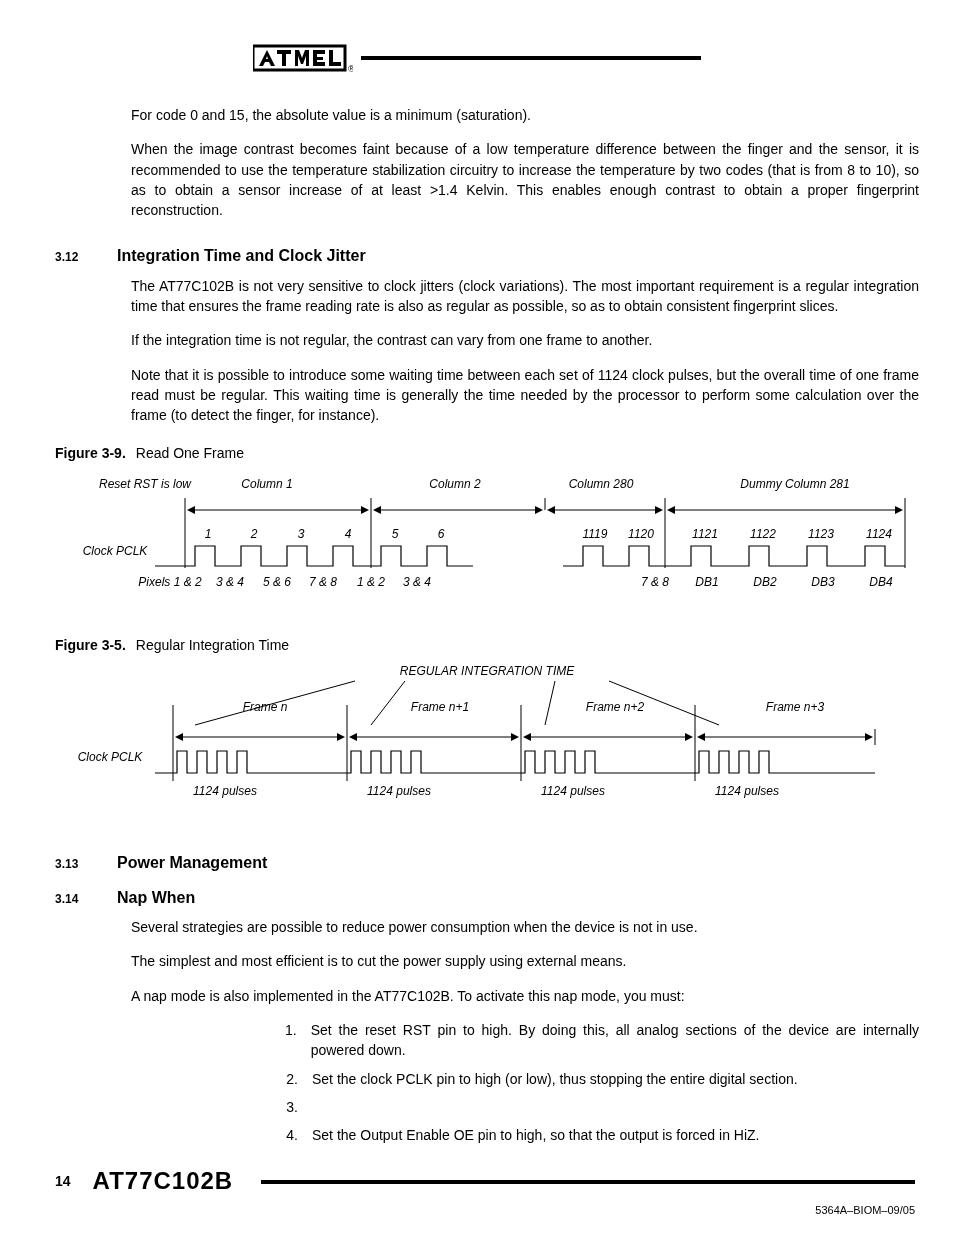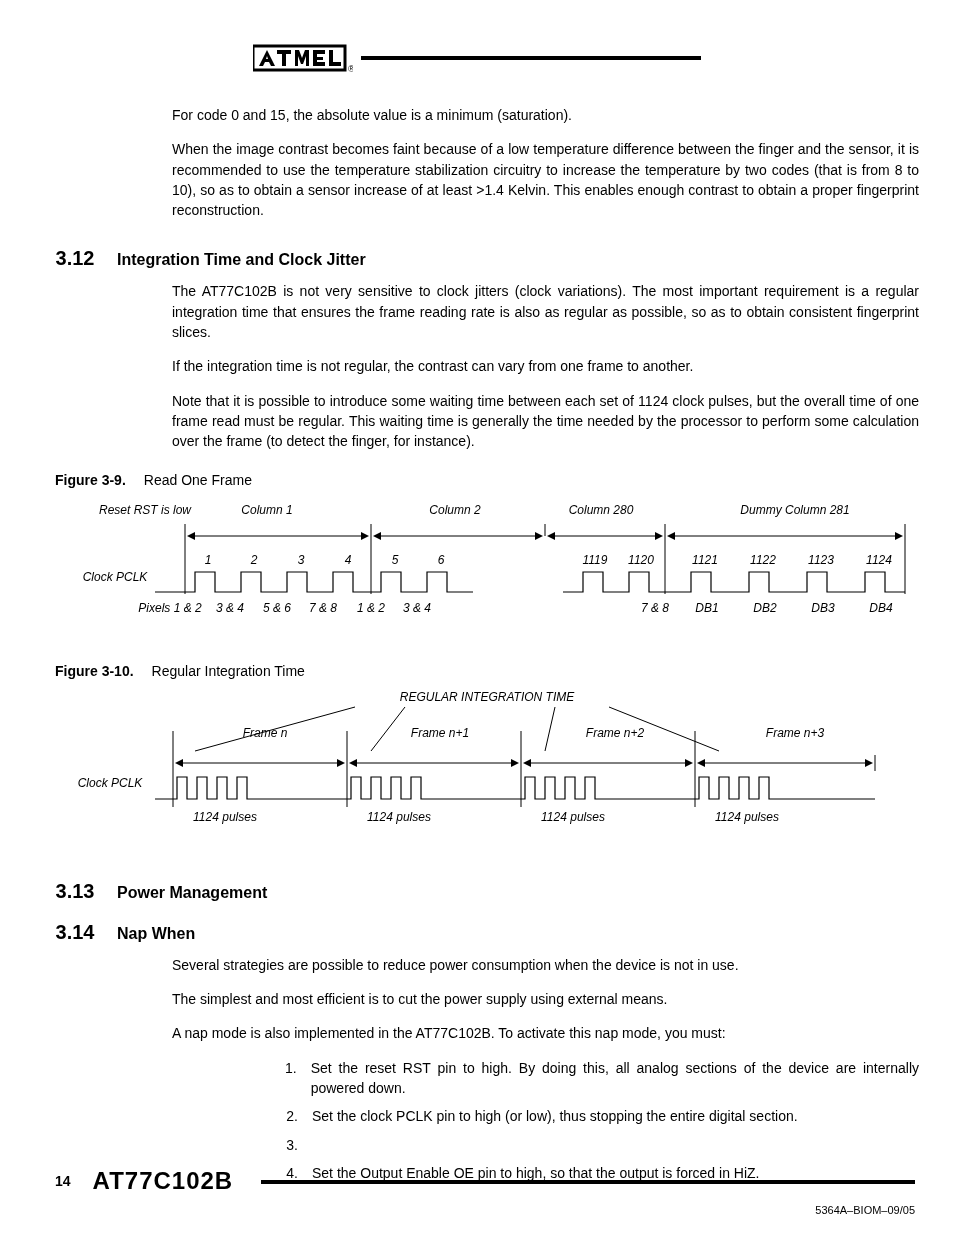--- a/index.html
+++ b/index.html
@@ -27,31 +27,31 @@
   }
   .logo-svg { display:block; }
   .header-rule {
     height: 4px; background:#000; width: 340px; margin-left:8px;
   }
   .content {
     position: absolute;
     left: 55px; right: 35px; top: 105px;
   }
   .body-para {
-    margin-left: 117px;
+    margin-left: 76px;
     text-align: justify;
     margin-bottom: 14px;
   }
   .sec-row {
     display:flex; align-items:baseline; gap:22px;
     margin-top: 24px; margin-bottom: 8px;
   }
-  .sec-num { font-weight:bold; font-size:20px; width: 40px; text-align:center;}
+  .sec-num { font-weight:bold; font-size:12px; width: 40px; text-align:left;}
   .sec-title { font-weight:bold; font-size:16px; }
-  .fig-row { display:flex; gap:18px; margin-top:18px; margin-bottom:6px;}
+  .fig-row { display:flex; gap:10px; margin-top:18px; margin-bottom:6px;}
   .fig-num { font-weight:bold; font-size:14px;}
   .fig-title { font-size:14px;}
   .ol { margin-left: 225px; margin-bottom:10px;}
   .ol .li { display:flex; gap:14px; margin-bottom:8px; text-align:justify;}
   .ol .n { width:18px; text-align:right;}
   .footer {
     position:absolute; left:55px; right:39px; bottom:36px;
   }
   .footer-row { display:flex; align-items:center; gap:22px;}
   .page-num { font-weight:bold; font-size:14px;}
@@ -167,21 +167,21 @@
         <text x="600" y="116" text-anchor="middle">7 &amp; 8</text>
         <text x="652" y="116" text-anchor="middle">DB1</text>
         <text x="710" y="116" text-anchor="middle">DB2</text>
         <text x="768" y="116" text-anchor="middle">DB3</text>
         <text x="826" y="116" text-anchor="middle">DB4</text>
       </g>
     </svg>
   </div>
 
   <div class="fig-row" style="margin-top:22px">
-    <span class="fig-num">Figure 3-10.</span>
+    <span class="fig-num">Figure 3-5.</span>
     <span class="fig-title">Regular Integration Time</span>
   </div>
 
   <div class="fig-svg">
     <svg width="864" height="160" viewBox="0 0 864 160">
       <defs>
         <marker id="aL2" markerWidth="8" markerHeight="8" refX="2" refY="4" orient="auto">
             <path d="M8 0 L0 4 L8 8 Z" fill="#000"></path>
           </marker>
         <marker id="aR2" markerWidth="8" markerHeight="8" refX="6" refY="4" orient="auto">

